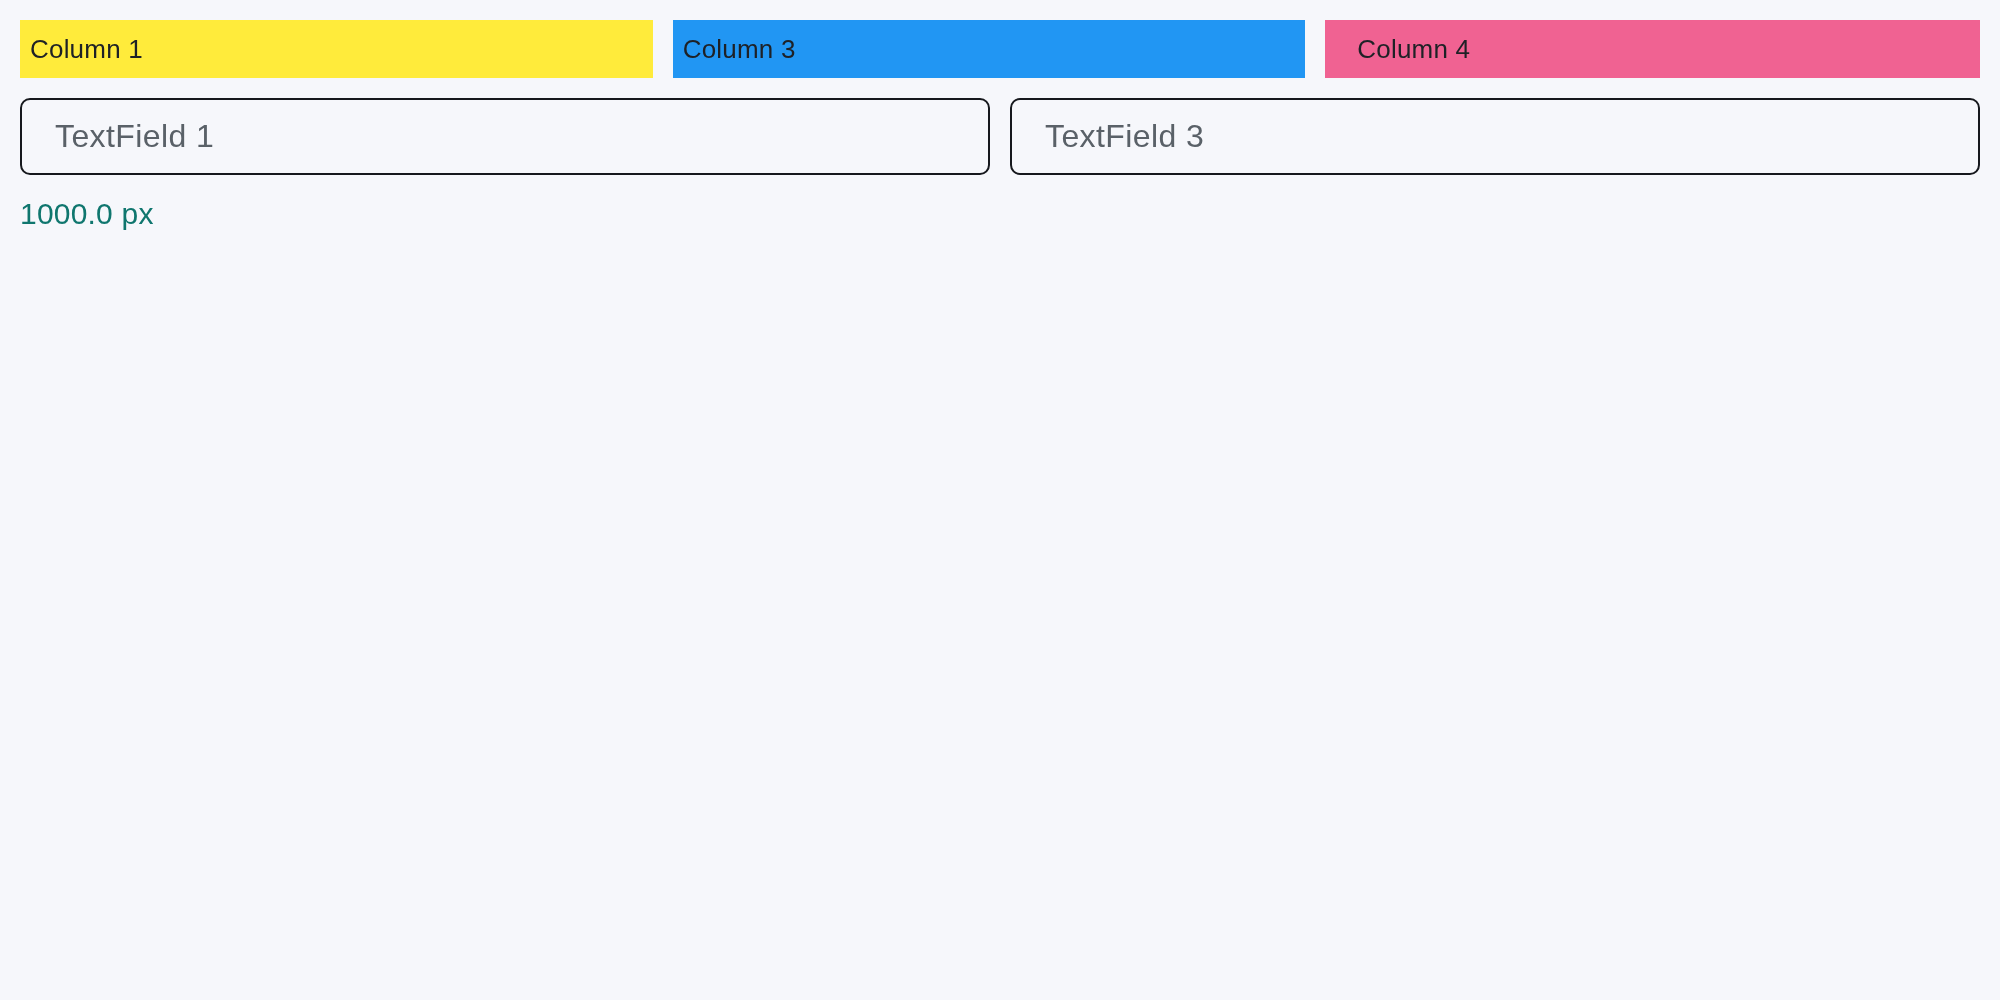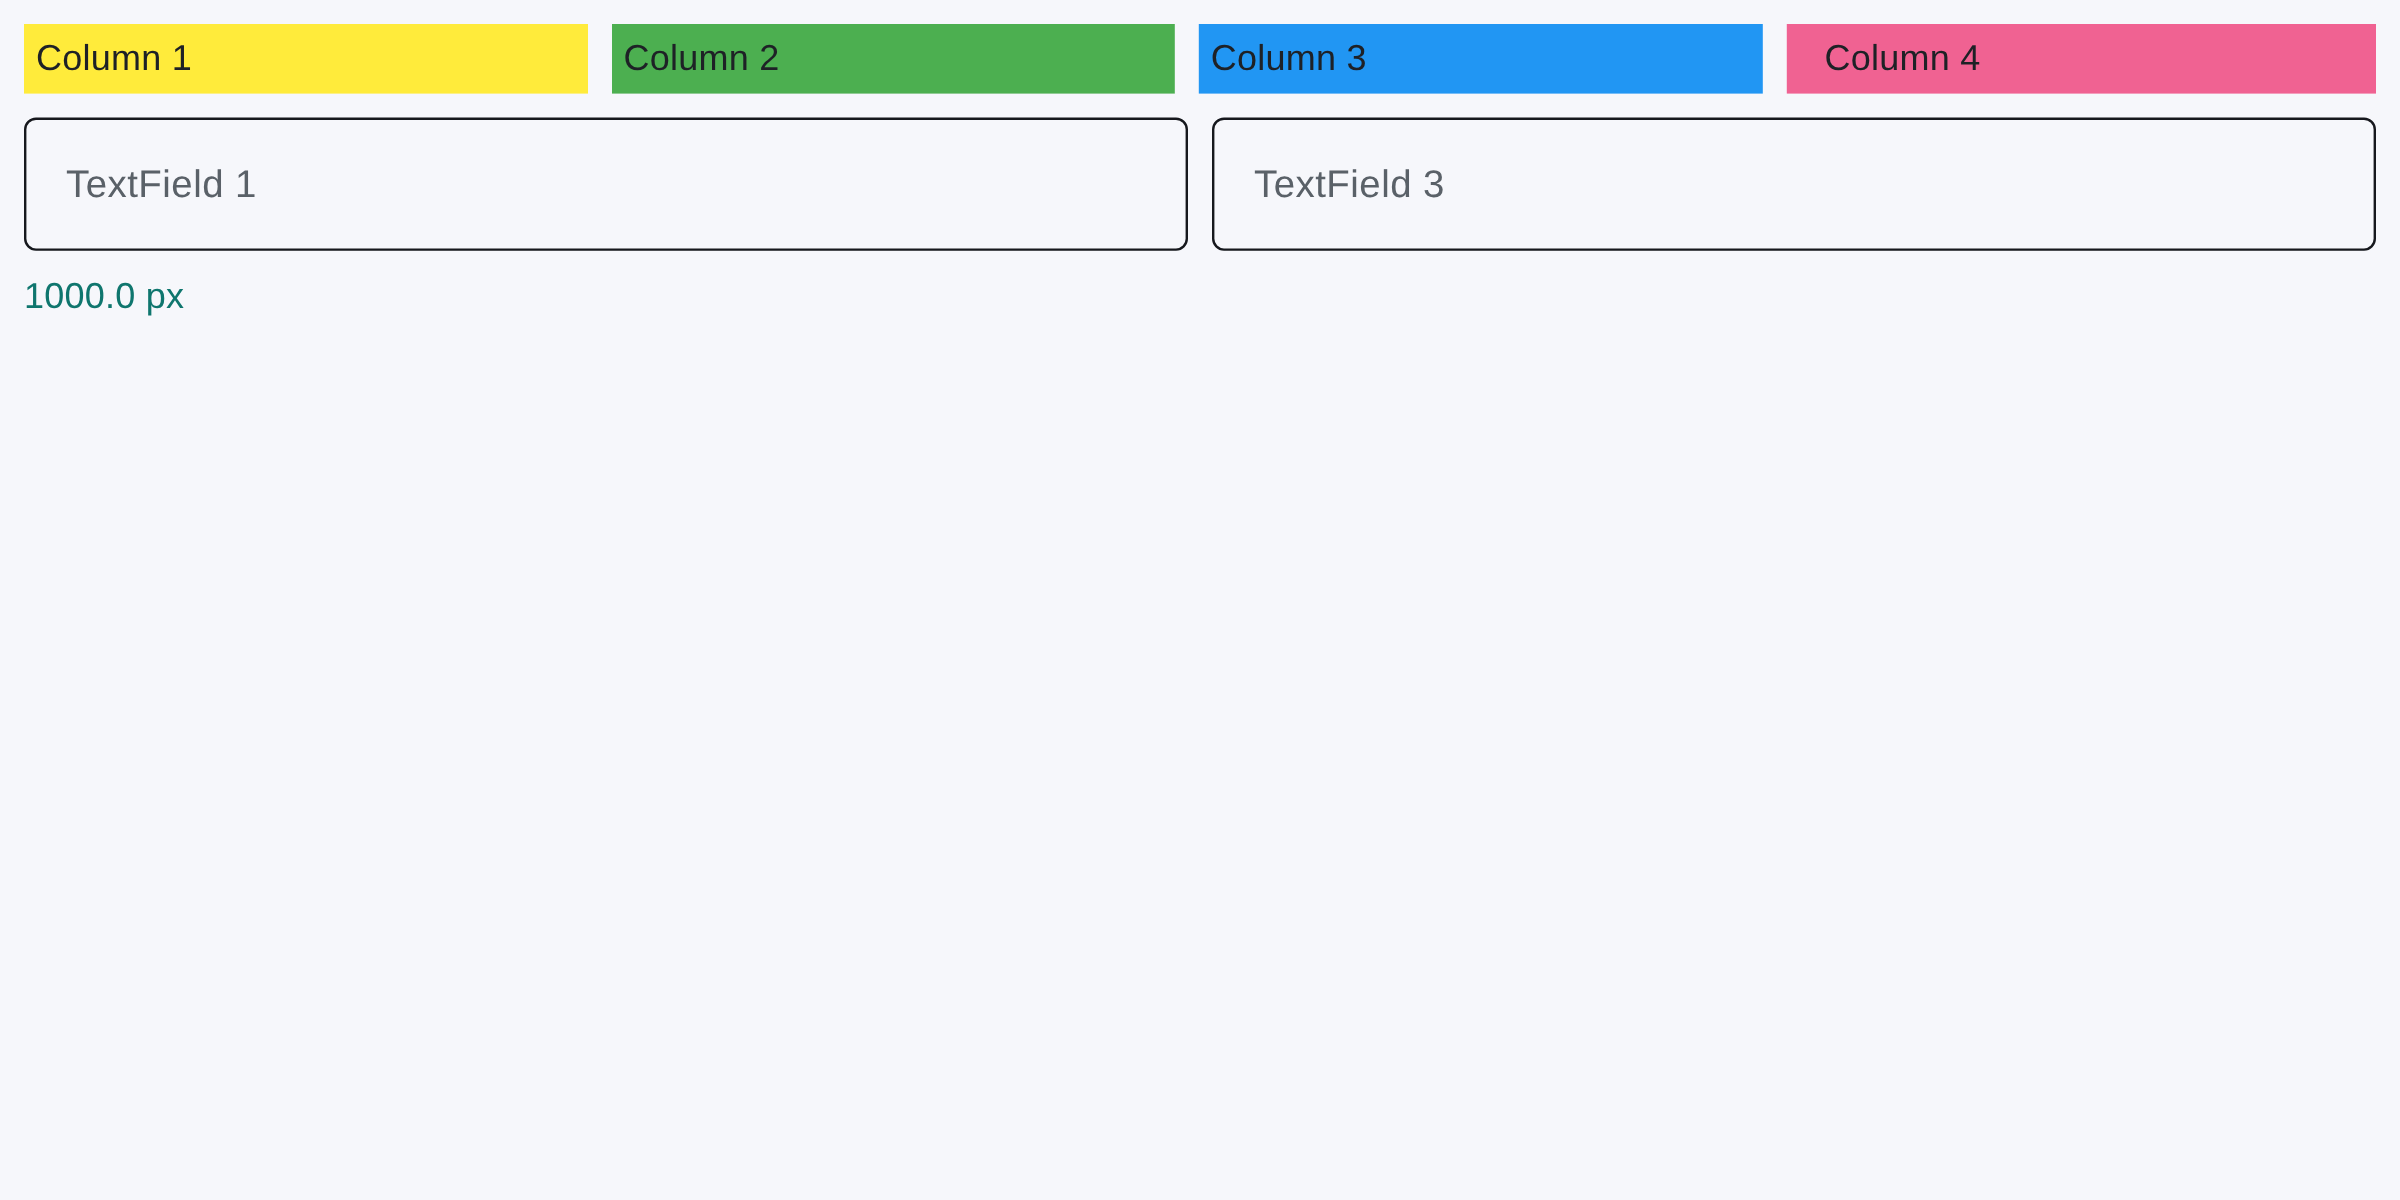--- a/index.html
+++ b/index.html
@@ -23,32 +23,32 @@
   }
   .col {
     flex: 1;
     height: 58px;
     display: flex;
     align-items: center;
     box-sizing: border-box;
     padding-left: 10px;
   }
   .col-label {
-    font-size: 30px;
+    font-size: 26px;
     color: #1e2126;
     letter-spacing: 0.2px;
   }
   .fields-row {
     display: flex;
     gap: 20px;
     margin-top: 20px;
   }
   .tf {
     flex: 1;
-    height: 111px;
+    height: 77px;
     box-sizing: border-box;
     border: 2.5px solid #16181d;
     border-radius: 10px;
     background: transparent;
     padding: 0 20px 0 33px;
     font-family: "Liberation Sans", sans-serif;
     font-size: 32px;
     color: #1e2126;
     outline: none;
     min-width: 0;
@@ -67,23 +67,20 @@
 </style>
 </head>
 <body>
 
 <div class="page">
 
   <div class="columns-row">
     <div class="col" style="background: rgb(255, 235, 59);">
       <span class="col-label">Column 1</span>
     </div>
-    <div class="col" style="background: rgb(76, 175, 80);">
-      <span class="col-label">Column 2</span>
-    </div>
     <div class="col" style="background: rgb(33, 150, 243);">
       <span class="col-label">Column 3</span>
     </div>
     <div class="col" style="background: rgb(240, 98, 146); padding-left: 32px;">
       <span class="col-label">Column 4</span>
     </div>
   </div>
 
   <div class="fields-row">
     <input type="text" class="tf" placeholder="TextField 1" style="">

